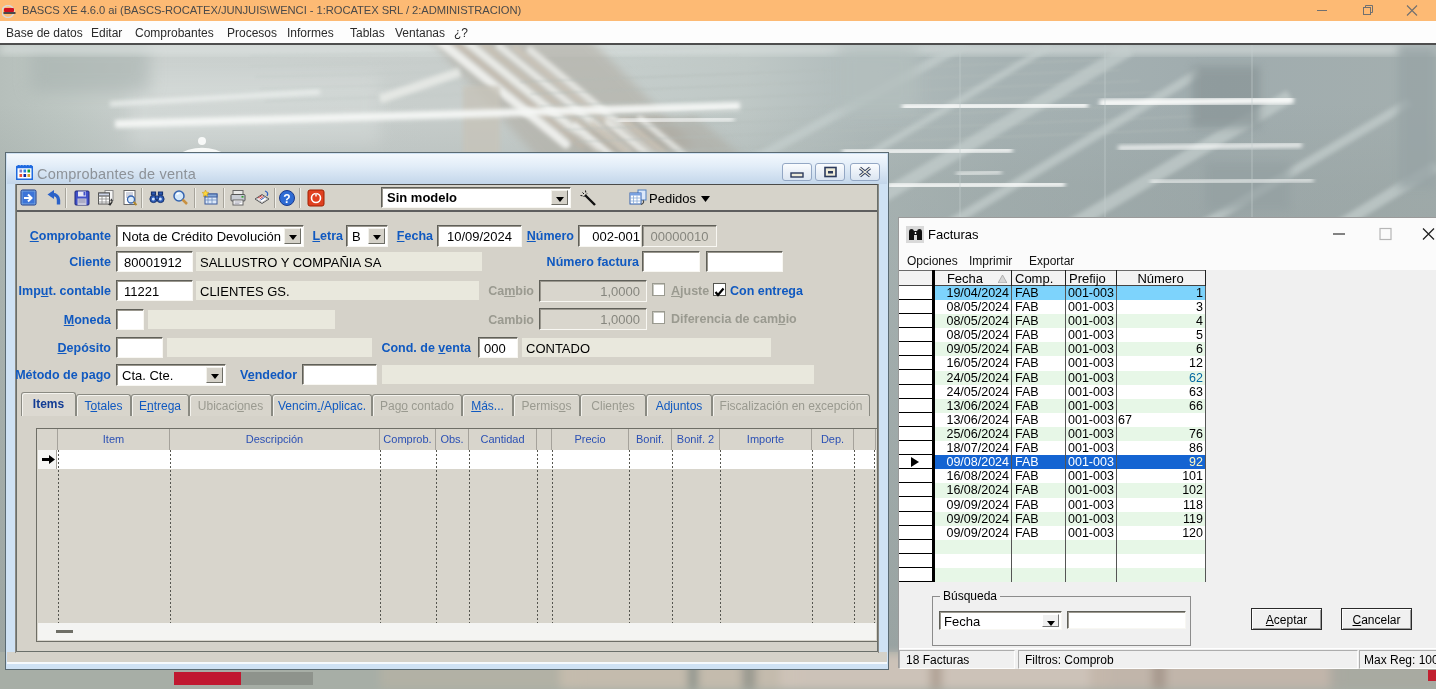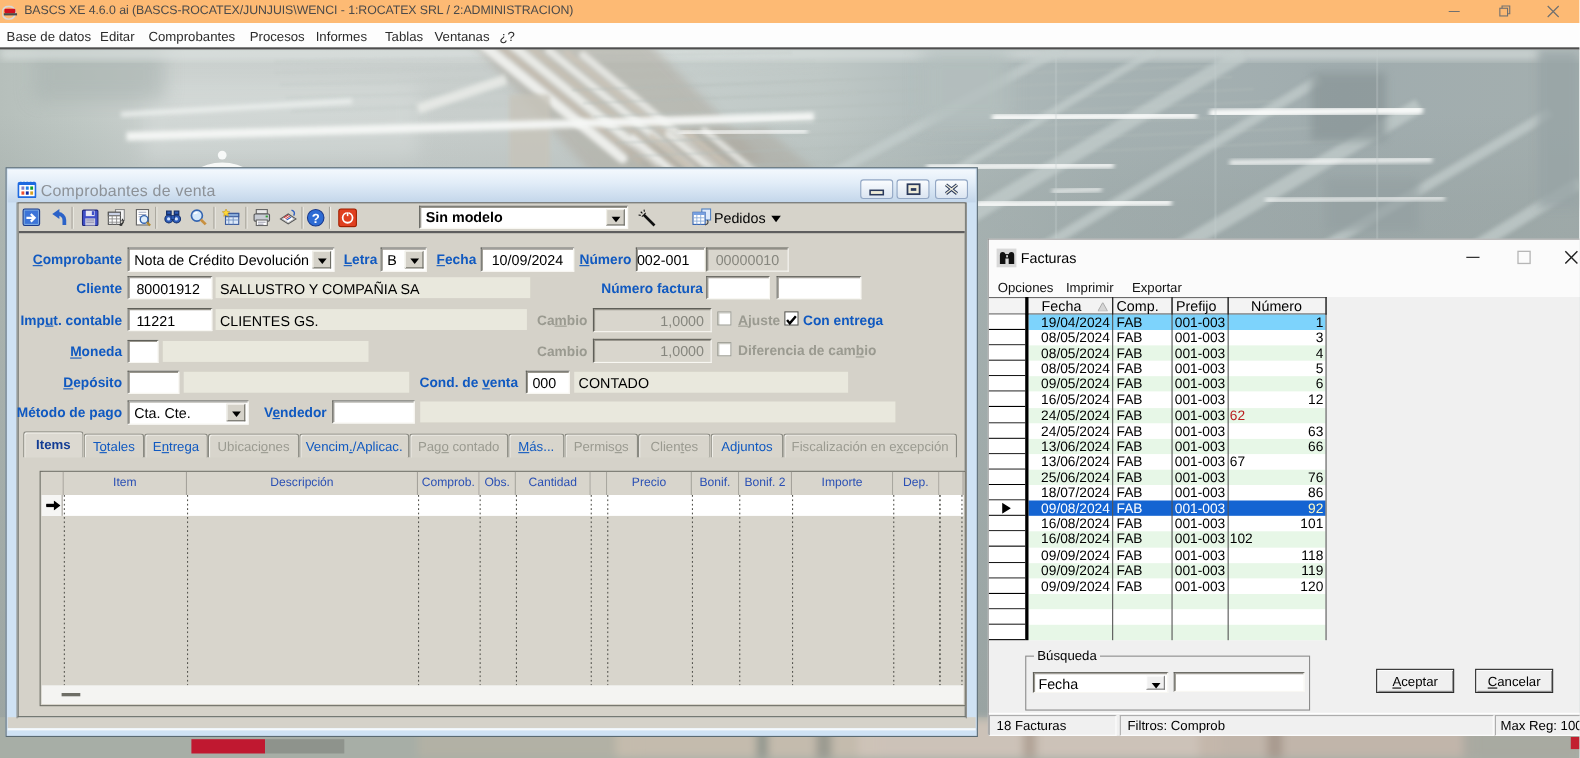--- a/index.html
+++ b/index.html
@@ -337,21 +337,21 @@
 </div>
     </div>
     <div id="formarea" class="abs" style="left:0;top:29px;width:860px;height:437px;">
 <div class="lbl" style="right:766px;top:15px;width:200px"><u>C</u>omprobante</div>
 <div class="field" style="left:99px;top:11px;width:188px;height:22px;padding:3px 0 0 5px">Nota de Crédito Devolución<span class="combtn"></span></div>
 <div class="lbl" style="right:534px;top:15px;width:200px"><u>L</u>etra</div>
 <div class="field" style="left:329px;top:11px;width:42px;height:22px;padding:3px 0 0 5px">B<span class="combtn"></span></div>
 <div class="lbl" style="right:444px;top:15px;width:200px"><u>F</u>echa</div>
 <div class="field" style="left:420px;top:11px;width:85px;height:22px;padding:3px 0 0 0;text-align:center">10/09/2024</div>
 <div class="lbl" style="right:303px;top:15px;width:200px"><u>N</u>úmero</div>
-<div class="field" style="left:561px;top:11px;width:63px;height:22px;padding:3px 0 0 0;text-align:left">002-001</div>
+<div class="field" style="left:561px;top:11px;width:63px;height:22px;padding:3px 0 0 0;text-align:right">002-001</div>
 <div class="disfield" style="left:625px;top:11px;width:75px;height:22px;padding:3px 0 0 0;text-align:center">00000010</div>
 <div class="lbl" style="right:766px;top:41px;width:200px">Cliente</div>
 <div class="field" style="left:99px;top:37px;width:77px;height:21px;padding:3px 0 0 7px">80001912</div>
 <div class="rofield" style="left:179px;top:38px;width:286px;height:19px">SALLUSTRO Y COMPAÑIA SA</div>
 <div class="lbl" style="right:238px;top:41px;width:200px">Número factura</div>
 <div class="field" style="left:625px;top:37px;width:58px;height:21px"></div>
 <div class="field" style="left:689px;top:37px;width:77px;height:21px"></div>
 <div class="lbl" style="right:766px;top:70px;width:200px">Imp<u>u</u>t. contable</div>
 <div class="field" style="left:99px;top:66px;width:77px;height:21px;padding:3px 0 0 7px">11221</div>
 <div class="rofield" style="left:179px;top:67px;width:283px;height:19px">CLIENTES GS.</div>
@@ -515,21 +515,21 @@
 <div class="frow" style="top:86px;height:15px;background:#fff">
         <div class="fcell" style="left:2px;width:72px;text-align:right;color:#000">16/05/2024</div>
 <div class="fcell" style="left:80px;width:50px;color:#000">FAB</div>
 <div class="fcell" style="left:133px;width:48px;color:#000">001-003</div>
 <div class="fcell" style="left:183px;width:85px;text-align:right;color:#000">12</div>
       </div>
 <div class="frow" style="top:101px;height:14px;background:#e7f7e7">
         <div class="fcell" style="left:2px;width:72px;text-align:right;color:#000">24/05/2024</div>
 <div class="fcell" style="left:80px;width:50px;color:#000">FAB</div>
 <div class="fcell" style="left:133px;width:48px;color:#000">001-003</div>
-<div class="fcell" style="left:183px;width:85px;text-align:left;color:#b91c1c">62</div>
+<div class="fcell" style="left:183px;width:85px;text-align:right;color:#0369a1">62</div>
       </div>
 <div class="frow" style="top:115px;height:14px;background:#fff">
         <div class="fcell" style="left:2px;width:72px;text-align:right;color:#000">24/05/2024</div>
 <div class="fcell" style="left:80px;width:50px;color:#000">FAB</div>
 <div class="fcell" style="left:133px;width:48px;color:#000">001-003</div>
 <div class="fcell" style="left:183px;width:85px;text-align:right;color:#000">63</div>
       </div>
 <div class="frow" style="top:129px;height:14px;background:#e7f7e7">
         <div class="fcell" style="left:2px;width:72px;text-align:right;color:#000">13/06/2024</div>
 <div class="fcell" style="left:80px;width:50px;color:#000">FAB</div>
@@ -566,21 +566,21 @@
 <div class="frow" style="top:199px;height:14px;background:#fff">
         <div class="fcell" style="left:2px;width:72px;text-align:right;color:#000">16/08/2024</div>
 <div class="fcell" style="left:80px;width:50px;color:#000">FAB</div>
 <div class="fcell" style="left:133px;width:48px;color:#000">001-003</div>
 <div class="fcell" style="left:183px;width:85px;text-align:right;color:#000">101</div>
       </div>
 <div class="frow" style="top:213px;height:15px;background:#e7f7e7">
         <div class="fcell" style="left:2px;width:72px;text-align:right;color:#000">16/08/2024</div>
 <div class="fcell" style="left:80px;width:50px;color:#000">FAB</div>
 <div class="fcell" style="left:133px;width:48px;color:#000">001-003</div>
-<div class="fcell" style="left:183px;width:85px;color:#000">102</div>
+<div class="fcell" style="left:183px;width:85px;text-align:right;color:#000">102</div>
       </div>
 <div class="frow" style="top:228px;height:14px;background:#fff">
         <div class="fcell" style="left:2px;width:72px;text-align:right;color:#000">09/09/2024</div>
 <div class="fcell" style="left:80px;width:50px;color:#000">FAB</div>
 <div class="fcell" style="left:133px;width:48px;color:#000">001-003</div>
 <div class="fcell" style="left:183px;width:85px;text-align:right;color:#000">118</div>
       </div>
 <div class="frow" style="top:242px;height:14px;background:#e7f7e7">
         <div class="fcell" style="left:2px;width:72px;text-align:right;color:#000">09/09/2024</div>
 <div class="fcell" style="left:80px;width:50px;color:#000">FAB</div>

